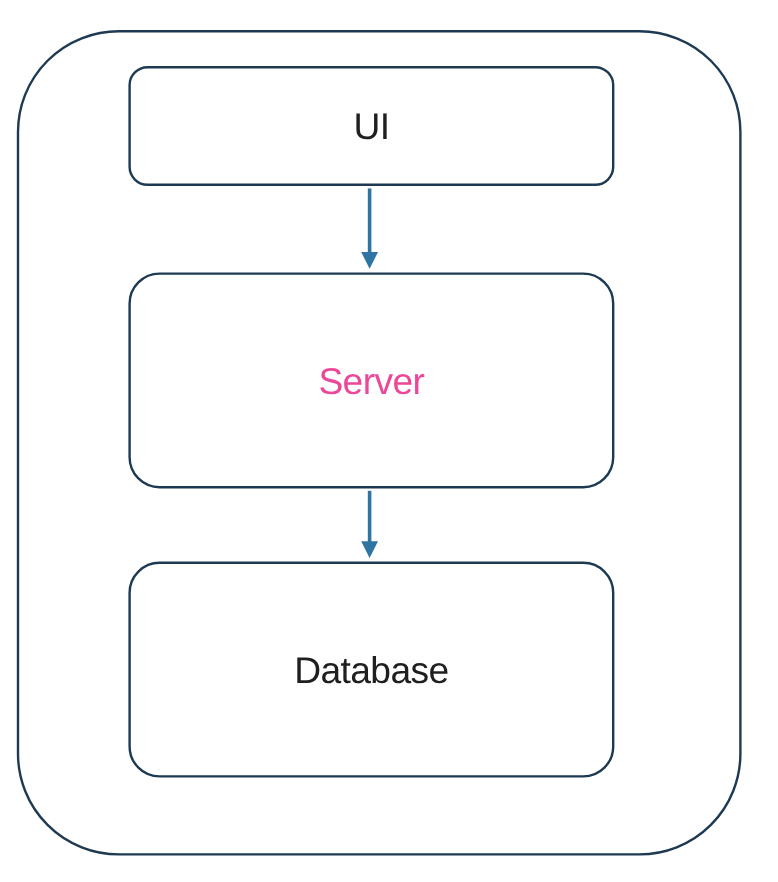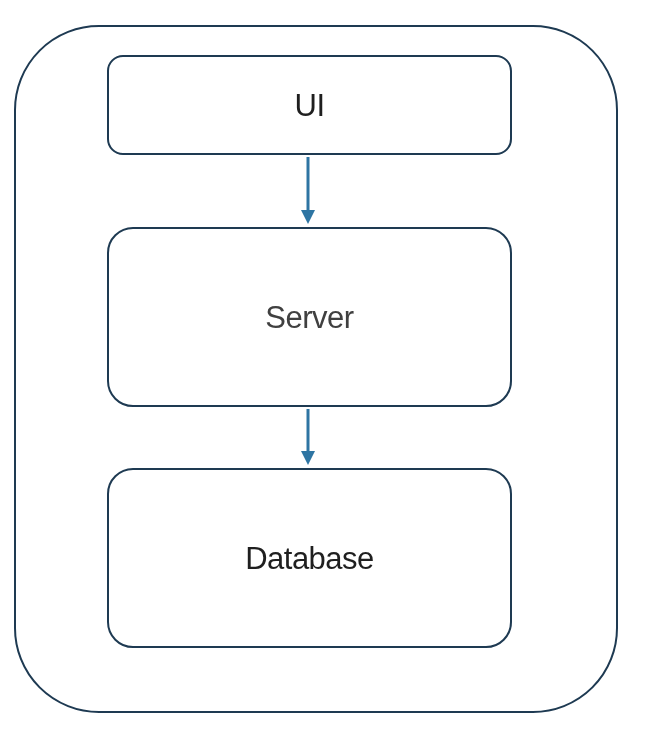--- a/index.html
+++ b/index.html
@@ -74,21 +74,21 @@
 
 <div class="canvas" style="background: rgb(255, 255, 255); padding-left: 44px;">
 
   <div class="boundary" style="border-color: rgb(30, 58, 82);"></div>
 
   <div class="node node-ui" style="border-color: rgb(30, 58, 82);">
     <span class="node-label" style="color: rgb(31, 31, 31);">UI</span>
   </div>
 
   <div class="node node-server" style="border-color: rgb(30, 58, 82);">
-    <span class="node-label" style="color: #404040;">Server</span>
+    <span class="node-label" style="color: #ec4899;">Server</span>
   </div>
 
   <div class="node node-database" style="border-color: rgb(30, 58, 82);">
     <span class="node-label" style="color: rgb(31, 31, 31);">Database</span>
   </div>
 
   <svg class="arrow-layer" width="648" height="735" viewBox="0 0 648 735">
     <g>
       <line x1="308" y1="157" x2="308" y2="211" stroke-width="3" stroke="#2e75a3"></line>
       <polygon points="301,210 315,210 308,224" fill="#2e75a3"></polygon>

